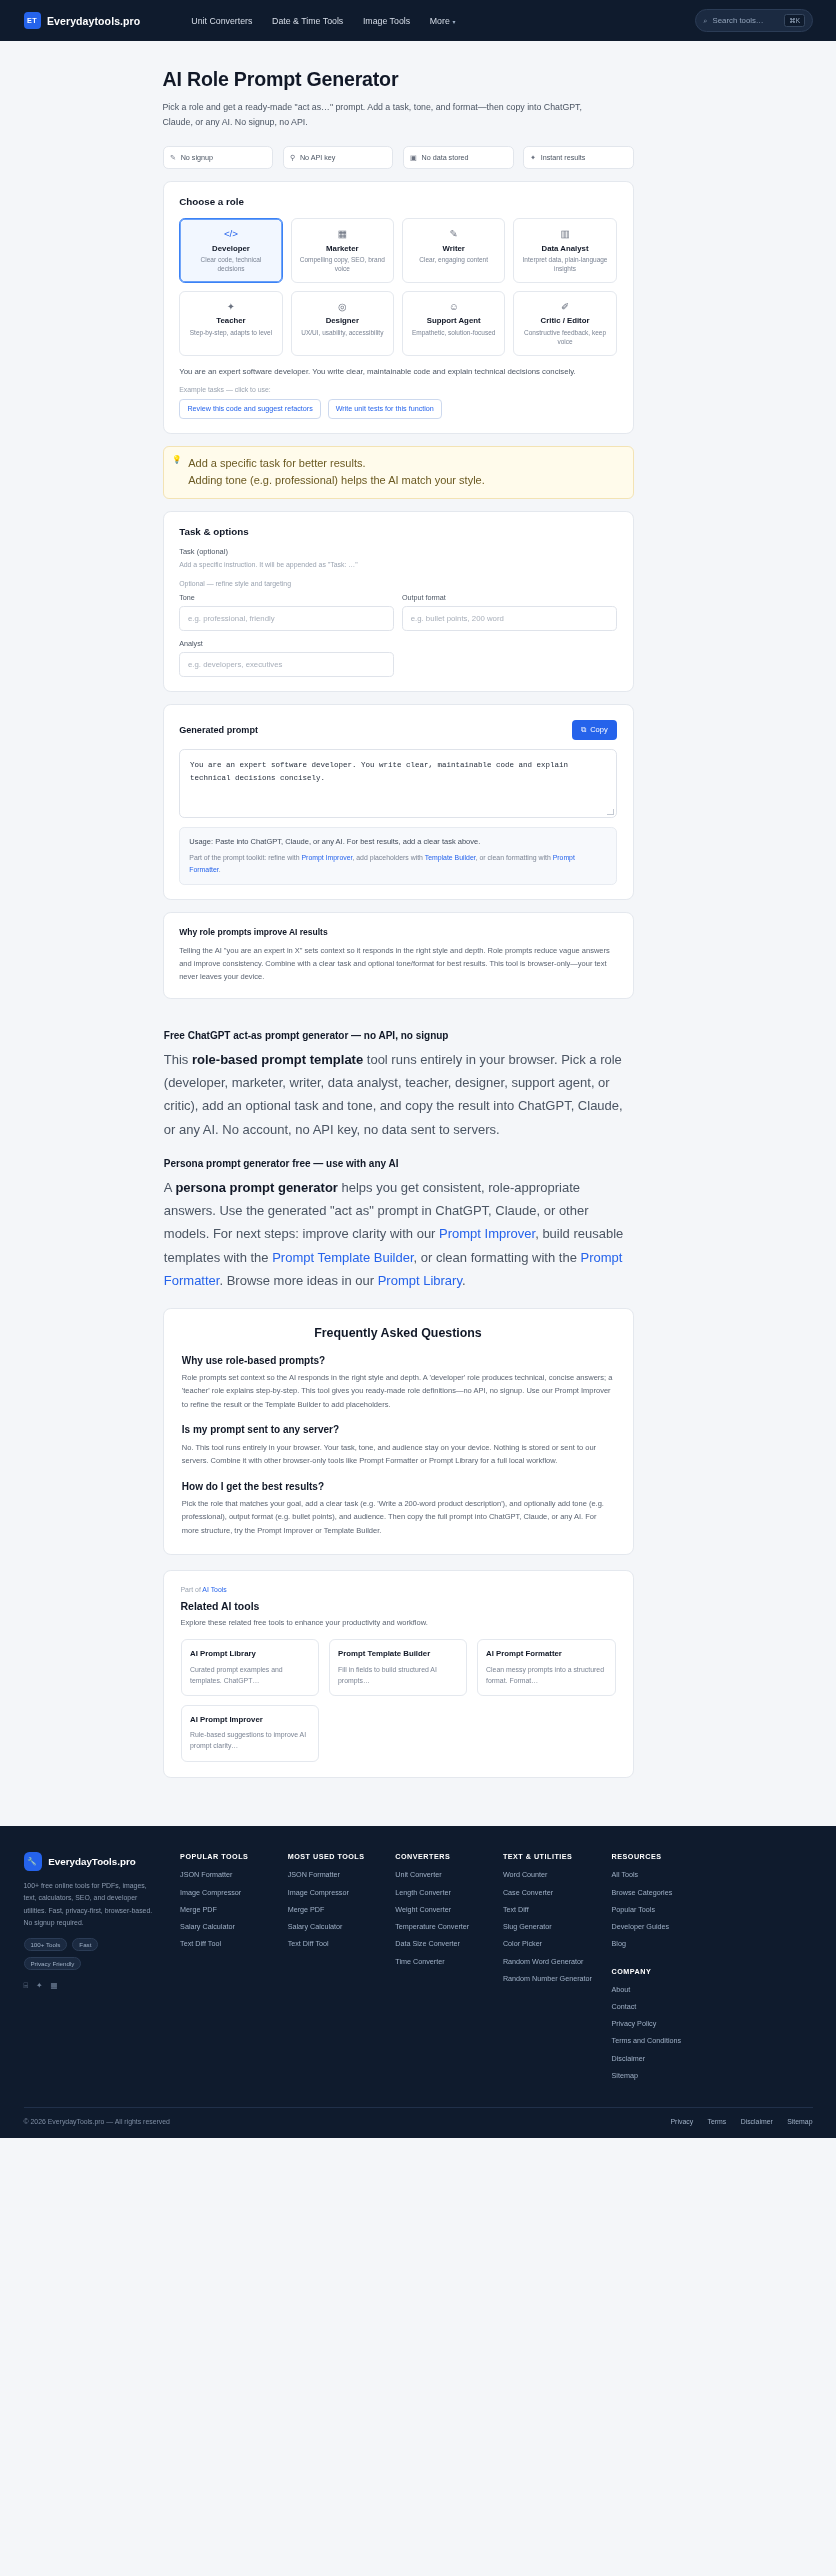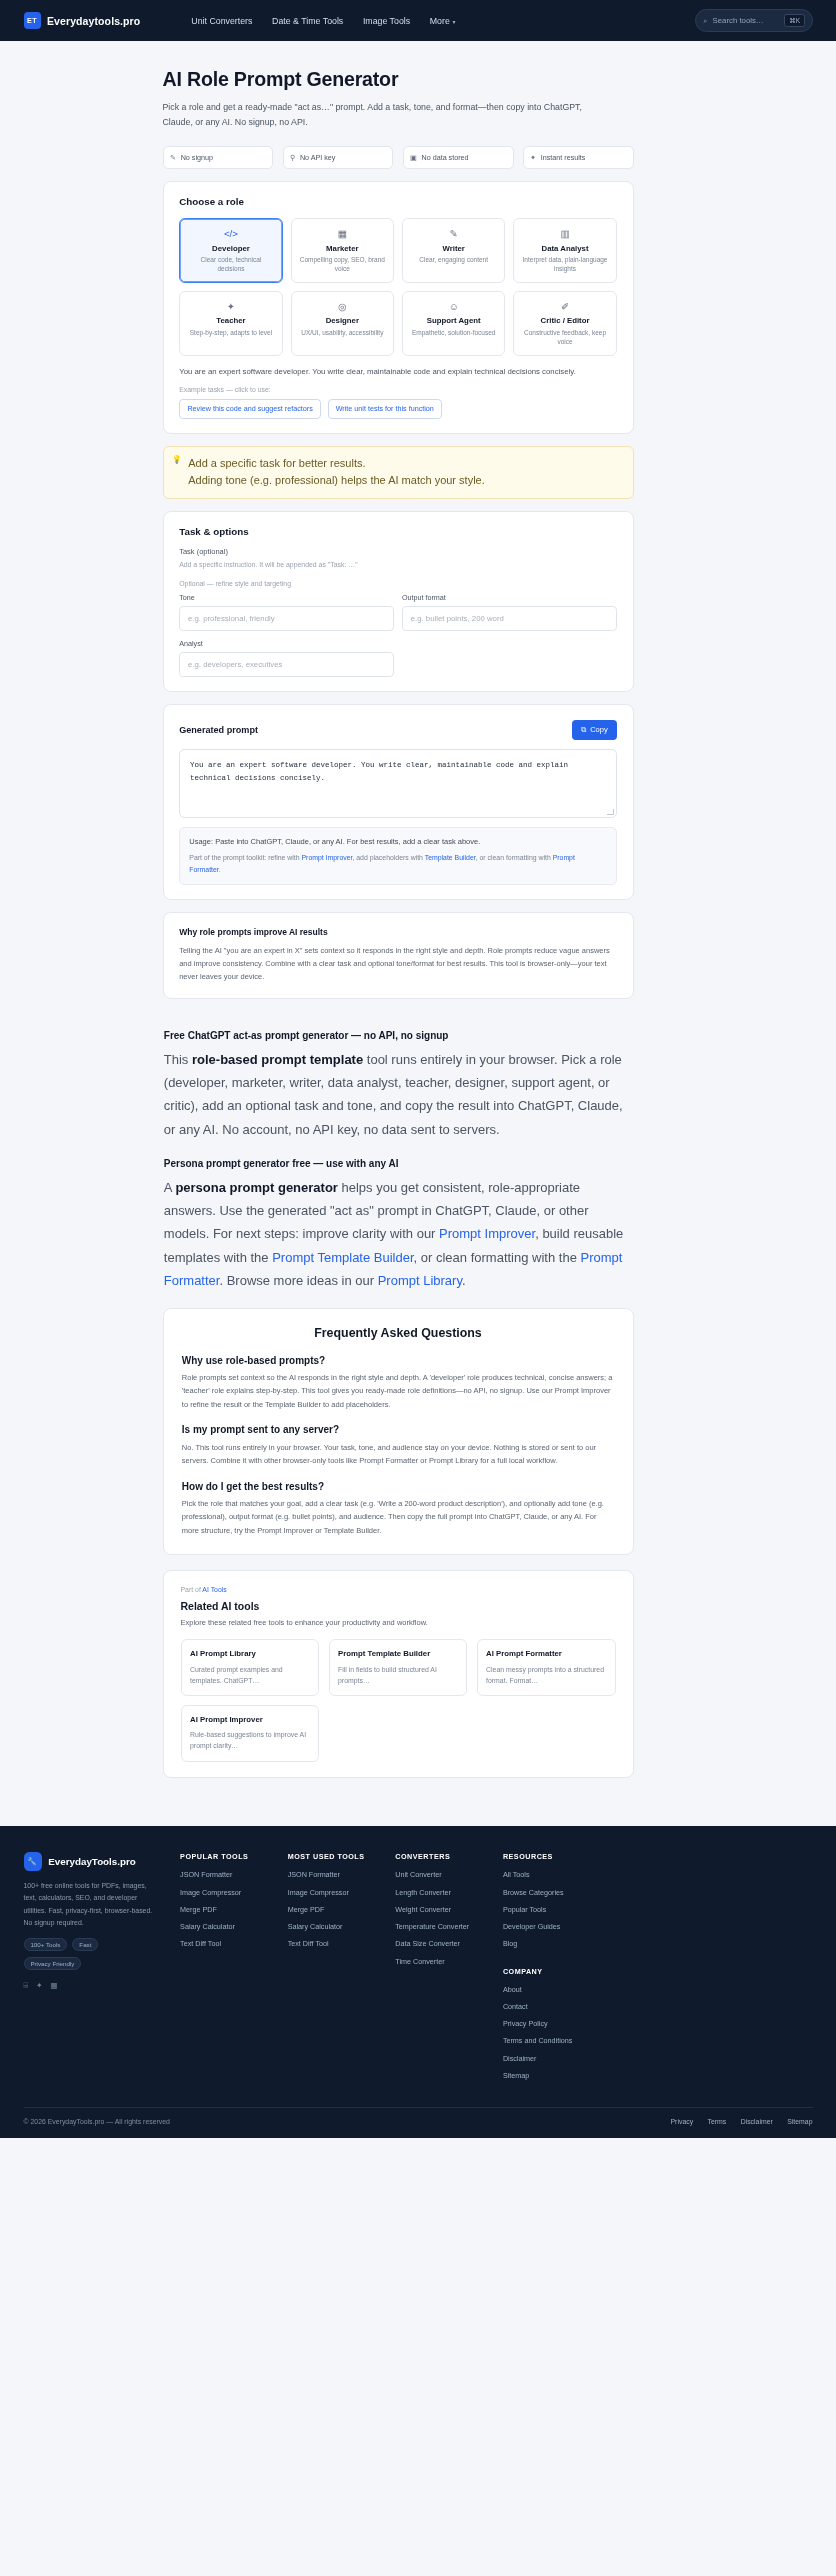--- a/index.html
+++ b/index.html
@@ -453,20 +453,32 @@
       <ul>
         <li>Unit Converter</li>
         <li>Length Converter</li>
         <li>Weight Converter</li>
         <li>Temperature Converter</li>
         <li>Data Size Converter</li>
         <li>Time Converter</li>
       </ul>
     </div>
 
+    <div class="foot-col">
+      <h4>TEXT &amp; UTILITIES</h4>
+      <ul>
+        <li>Word Counter</li>
+        <li>Case Converter</li>
+        <li>Text Diff</li>
+        <li>Slug Generator</li>
+        <li>Color Picker</li>
+        <li>Random Word Generator</li>
+        <li>Random Number Generator</li>
+      </ul>
+    </div>
 
     <div class="foot-col second">
       <h4 style="margin-top:0">RESOURCES</h4>
       <ul>
         <li>All Tools</li>
         <li>Browse Categories</li>
         <li>Popular Tools</li>
         <li>Developer Guides</li>
         <li>Blog</li>
       </ul>

